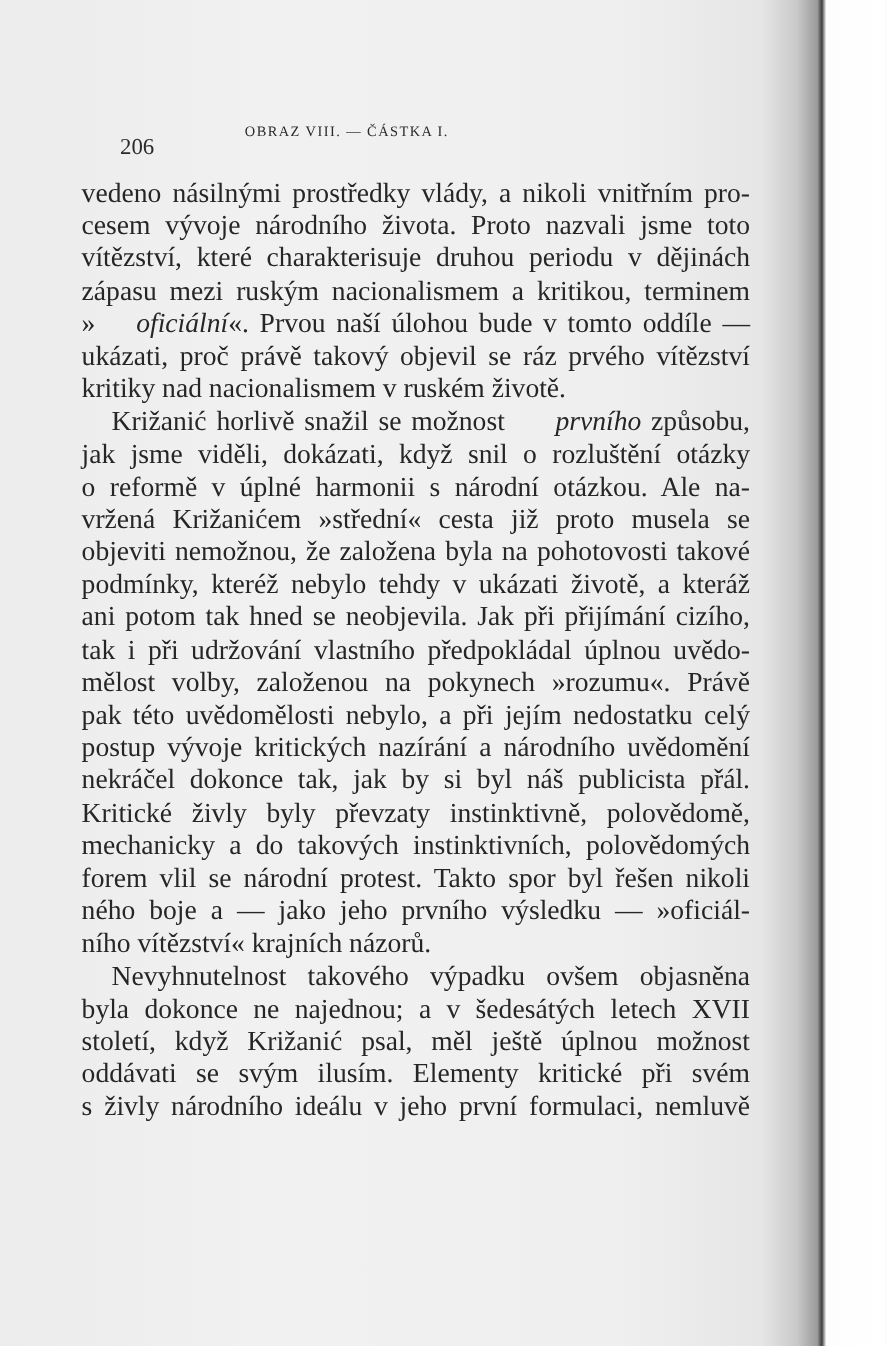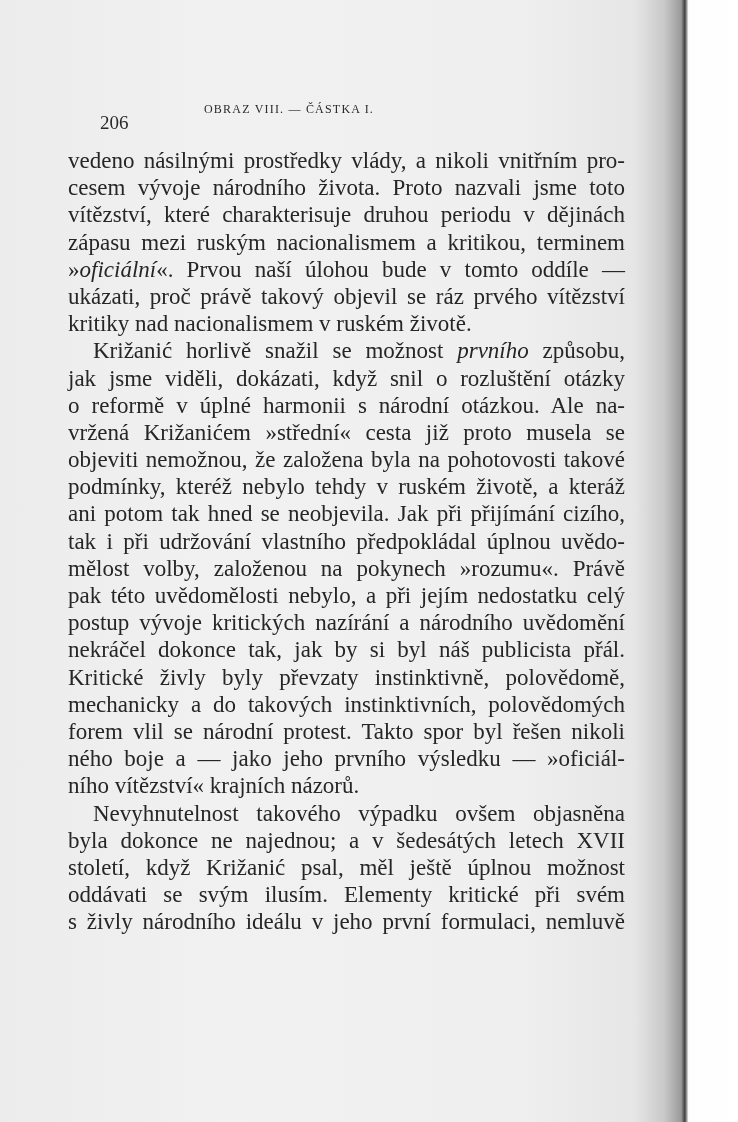--- a/index.html
+++ b/index.html
@@ -63,21 +63,21 @@
       text-align: justify;
       text-align-last: justify;
       height: 27.2px;
     }
     .line.last {
       text-align-last: left;
     }
     .line.indent {
       padding-left: 25px;
     }
-    .it { font-style: italic; }
+    .it { font-style: italic; margin-left: 34px; }
   </style>
 </head>
 <body>
 
 <div class="scan">
   <div class="page">
     <div class="header">
       <span class="page-number">206</span>
       <span class="running-head">OBRAZ VIII. — ČÁSTKA I.</span>
     </div>
@@ -93,21 +93,21 @@
         <span class="line">ukázati, proč právě takový objevil se ráz prvého vítězství</span>
         <span class="line last">kritiky nad nacionalismem v ruském životě.</span>
       </div>
 
       <div>
         <span class="line indent"><span>Križanić horlivě snažil se možnost </span><span class="it">prvního</span><span> způsobu,</span></span>
         <span class="line">jak jsme viděli, dokázati, když snil o rozluštění otázky</span>
         <span class="line">o reformě v úplné harmonii s národní otázkou. Ale na-</span>
         <span class="line">vržená Križanićem »střední« cesta již proto musela se</span>
         <span class="line">objeviti nemožnou, že založena byla na pohotovosti takové</span>
-        <span class="line">podmínky, kteréž nebylo tehdy v ruském životě, a kteráž</span>
+        <span class="line">podmínky, kteréž nebylo tehdy v ukázati životě, a kteráž</span>
         <span class="line">ani potom tak hned se neobjevila. Jak při přijímání cizího,</span>
         <span class="line">tak i při udržování vlastního předpokládal úplnou uvědo-</span>
         <span class="line">mělost volby, založenou na pokynech »rozumu«. Právě</span>
         <span class="line">pak této uvědomělosti nebylo, a při jejím nedostatku celý</span>
         <span class="line">postup vývoje kritických nazírání a národního uvědomění</span>
         <span class="line">nekráčel dokonce tak, jak by si byl náš publicista přál.</span>
         <span class="line">Kritické živly byly převzaty instinktivně, polovědomě,</span>
         <span class="line">mechanicky a do takových instinktivních, polovědomých</span>
         <span class="line">forem vlil se národní protest. Takto spor byl řešen nikoli</span>
         <span class="line">ného boje a — jako jeho prvního výsledku — »oficiál-</span>

